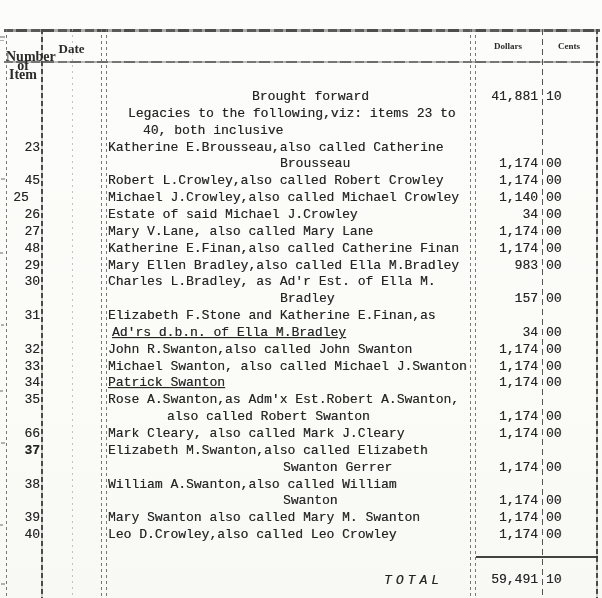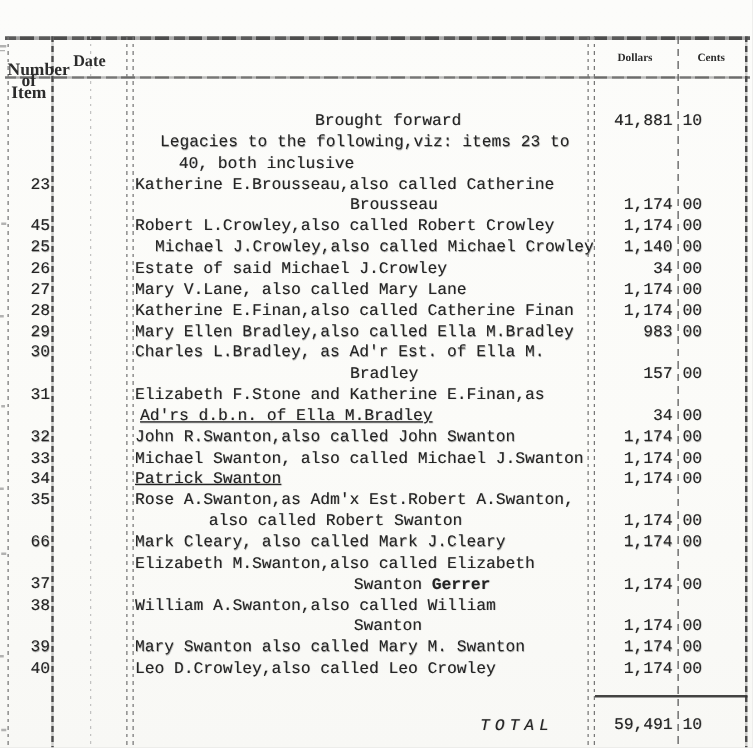--- a/index.html
+++ b/index.html
@@ -43,21 +43,21 @@
   #hd-dollars{left:477px;top:41px;width:62px;font-size:9px;}
   #hd-cents{left:544px;top:41px;width:50px;font-size:9px;}
   
   .txt{
     position:absolute;font-size:13px;line-height:14px;white-space:pre;
     color:#242424;text-shadow:0.35px 0.35px 0.6px rgba(25,25,25,.45);
   }
   .num{left:2px;width:38px;text-align:right;}
   .dollars{left:466px;width:72px;text-align:right;}
   .cents{left:546px;width:26px;}
-  .bold2{font-weight:700;}
+  .bold2{font-weight:400;}
   #total-label{letter-spacing:4px;font-style:italic;}
   #total-rule{
     position:absolute;left:476px;top:556px;width:122px;height:2px;
     background:#2f2f2f;opacity:.9;
   }
   
   .art{position:absolute;background:#8a8a8a;opacity:.65;}
 </style>
 </head>
 <body>
@@ -94,33 +94,33 @@
       <span class="txt desc" style="top: 124px; left: 143px;">40, both inclusive</span>
       <span class="txt num" style="top: 141px;">23</span>
       <span class="txt desc" style="top: 141px; left: 108px;">Katherine E.Brousseau,also called Catherine</span>
       <span class="txt desc" style="top: 157px; left: 280px;">Brousseau</span>
       <span class="txt dollars" style="top: 157px;">1,174</span>
       <span class="txt cents" style="top: 157px;">00</span>
       <span class="txt num" style="top: 174px;">45</span>
       <span class="txt desc" style="top: 174px; left: 108px;">Robert L.Crowley,also called Robert Crowley</span>
       <span class="txt dollars" style="top: 174px;">1,174</span>
       <span class="txt cents" style="top: 174px;">00</span>
-      <span class="txt num" style="top: 191px;">25</span>
-      <span class="txt desc" style="top: 191px; left: 124px;">Michael J.Crowley,also called Michael Crowley</span>
+      <span class="txt num" style="top: 191px; text-align: center;">25</span>
+      <span class="txt desc" style="top: 191px; left: 108px;">Michael J.Crowley,also called Michael Crowley</span>
       <span class="txt dollars" style="top: 191px;">1,140</span>
       <span class="txt cents" style="top: 191px;">00</span>
       <span class="txt num" style="top: 208px;">26</span>
       <span class="txt desc" style="top: 208px; left: 108px;">Estate of said Michael J.Crowley</span>
       <span class="txt dollars" style="top: 208px;">34</span>
       <span class="txt cents" style="top: 208px;">00</span>
       <span class="txt num" style="top: 225px;">27</span>
       <span class="txt desc" style="top: 225px; left: 108px;">Mary V.Lane, also called Mary Lane</span>
       <span class="txt dollars" style="top: 225px;">1,174</span>
       <span class="txt cents" style="top: 225px;">00</span>
-      <span class="txt num" style="top: 242px;">28</span>
+      <span class="txt num" style="top: 242px;">48</span>
       <span class="txt desc" style="top: 242px; left: 108px;">Katherine E.Finan,also called Catherine Finan</span>
       <span class="txt dollars" style="top: 242px;">1,174</span>
       <span class="txt cents" style="top: 242px;">00</span>
       <span class="txt num" style="top: 259px;">29</span>
       <span class="txt desc" style="top: 259px; left: 108px;">Mary Ellen Bradley,also called Ella M.Bradley</span>
       <span class="txt dollars" style="top: 259px;">983</span>
       <span class="txt cents" style="top: 259px;">00</span>
       <span class="txt num" style="top: 275px;">30</span>
       <span class="txt desc" style="top: 275px; left: 108px;">Charles L.Bradley, as Ad'r Est. of Ella M.</span>
       <span class="txt desc" style="top: 292px; left: 280px;">Bradley</span>
@@ -145,21 +145,21 @@
       <span class="txt cents" style="top: 376px;">00</span>
       <span class="txt num" style="top: 393px;">35</span>
       <span class="txt desc" style="top: 393px; left: 108px;">Rose A.Swanton,as Adm'x Est.Robert A.Swanton,</span>
       <span class="txt desc" style="top: 410px; left: 167px;">also called Robert Swanton</span>
       <span class="txt dollars" style="top: 410px;">1,174</span>
       <span class="txt cents" style="top: 410px;">00</span>
       <span class="txt num" style="top: 427px;">66</span>
       <span class="txt desc" style="top: 427px; left: 108px;">Mark Cleary, also called Mark J.Cleary</span>
       <span class="txt dollars" style="top: 427px;">1,174</span>
       <span class="txt cents" style="top: 427px;">00</span>
-      <span class="txt num" style="top: 460px;">37</span>
+      <span class="txt num" style="top: 444px; font-weight: bold;">37</span>
       <span class="txt desc" style="top: 444px; left: 108px;">Elizabeth M.Swanton,also called Elizabeth</span>
       <span class="txt desc" style="top: 461px; left: 283px;">Swanton <span class="bold2">Gerrer</span></span>
       <span class="txt dollars" style="top: 461px;">1,174</span>
       <span class="txt cents" style="top: 461px;">00</span>
       <span class="txt num" style="top: 478px;">38</span>
       <span class="txt desc" style="top: 478px; left: 108px;">William A.Swanton,also called William</span>
       <span class="txt desc" style="top: 494px; left: 283px;">Swanton</span>
       <span class="txt dollars" style="top: 494px;">1,174</span>
       <span class="txt cents" style="top: 494px;">00</span>
       <span class="txt num" style="top: 511px;">39</span>

